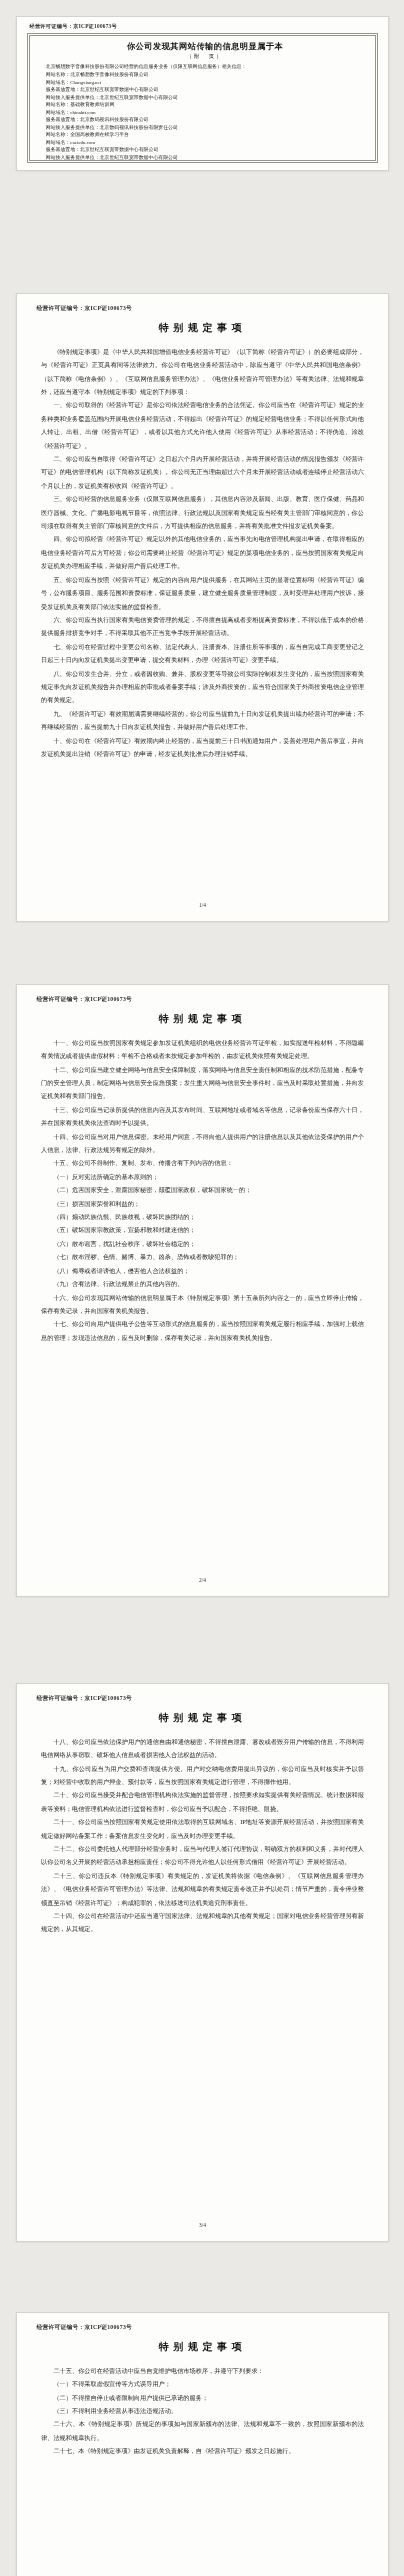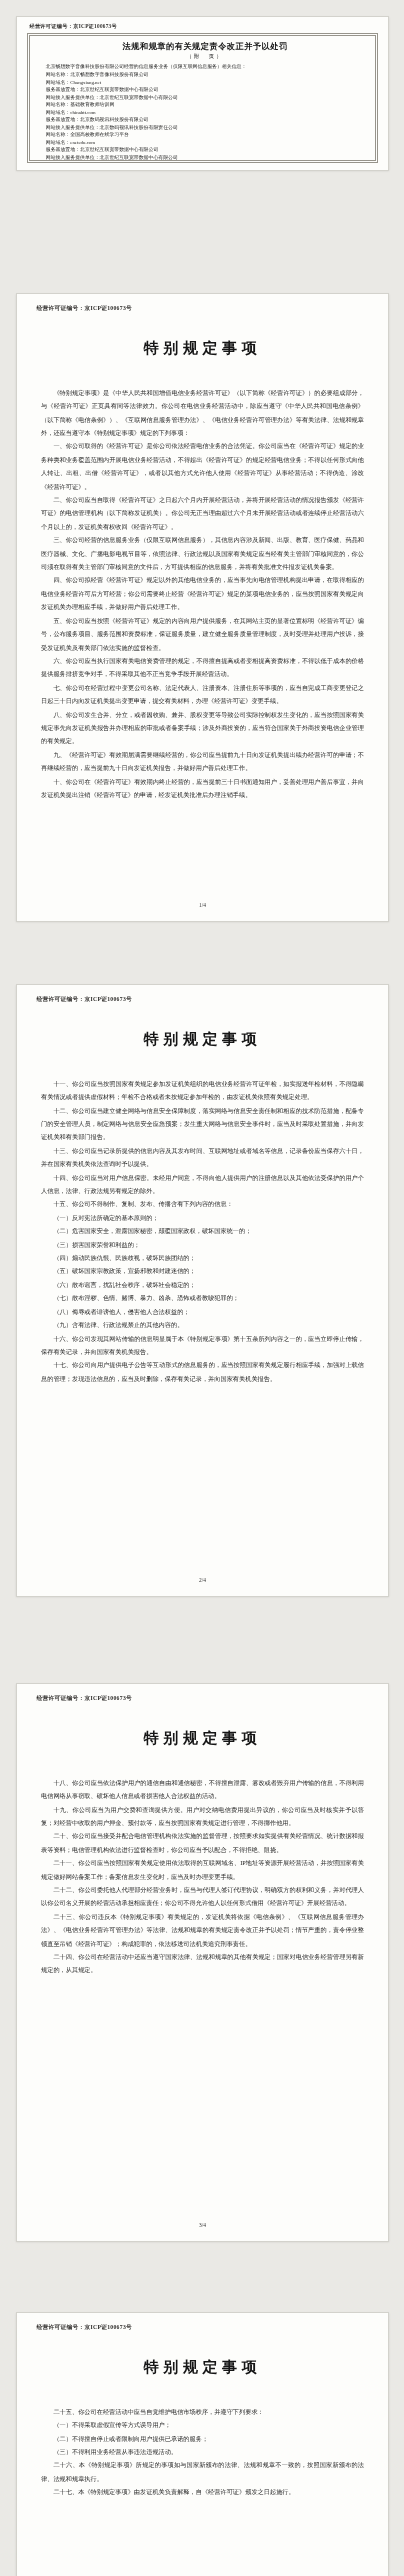--- a/index.html
+++ b/index.html
@@ -84,25 +84,25 @@
   .prov-header {
     position: absolute;
     top: 11.3px;
     left: 19.6px;
     font-size: 5.7px;
     font-weight: bold;
     color: #2b2927;
     letter-spacing: 0.3px;
   }
   .prov-title {
-    margin: 18px;
+    margin: 0;
     padding-top: 27px;
     padding-bottom: 10.3px;
     text-align: center;
-    font-size: 15px;
+    font-size: 10px;
     font-weight: bold;
     letter-spacing: 4.6px;
     color: #161616;
   }
   .prov-body {
     padding: 0 24px;
     font-size: 6.2px;
     line-height: 13.4px;
     color: #242424;
     text-align: justify;
@@ -123,21 +123,21 @@
 </style>
 </head>
 <body>
 
 <section class="page" id="cert-page">
   <div class="cert-header">
     <span>经营许可证编号：</span><span>京ICP证100673号</span>
   </div>
   <div class="cert-frame">
     <div class="cert-frame-inner">
-      <h1 class="cert-title">法规和规章的有关规定责令改正并予以处罚</h1>
+      <h1 class="cert-title">你公司发现其网站传输的信息明显属于本</h1>
       <div class="cert-subtitle">（附　页）</div>
       <div class="cert-body">
         <p class="cert-intro">北京畅想数字音像科技股份有限公司经营的信息服务业务（仅限互联网信息服务）相关信息：</p>
         <div>
 
         <div class="cert-line">
             <span class="lbl">网站名称：</span><span class="val">北京畅想数字音像科技股份有限公司</span>
           </div>
             <div class="cert-line">
             <span class="lbl">网站域名：</span><span class="val">Changxiang.net</span>

